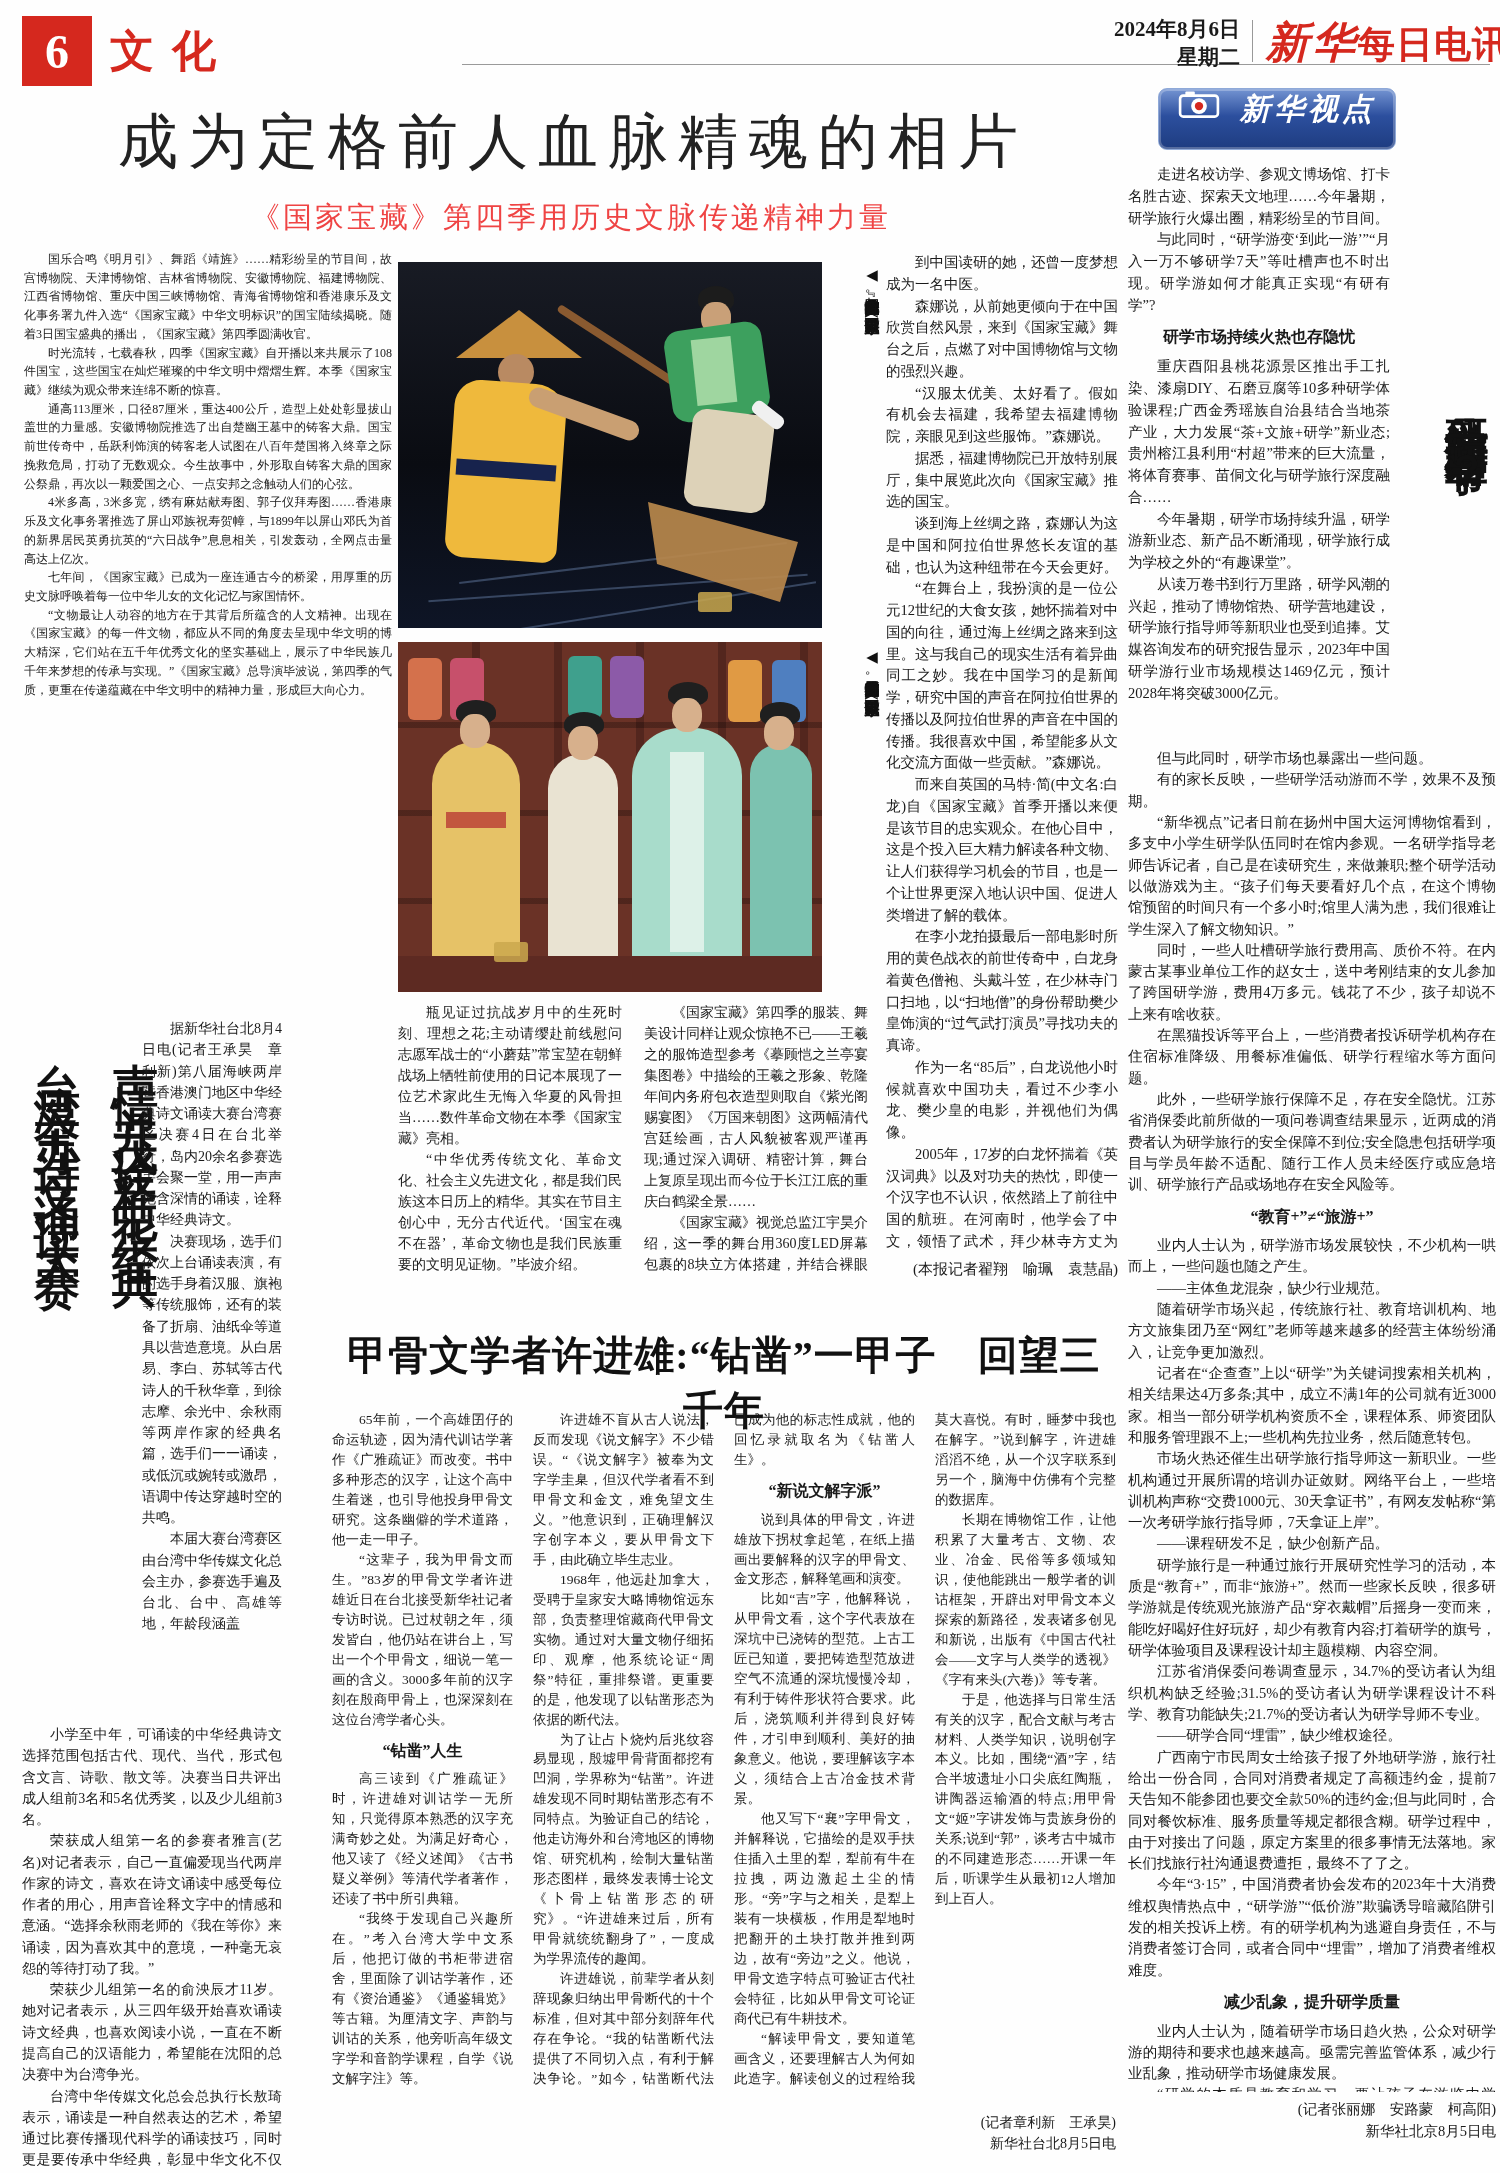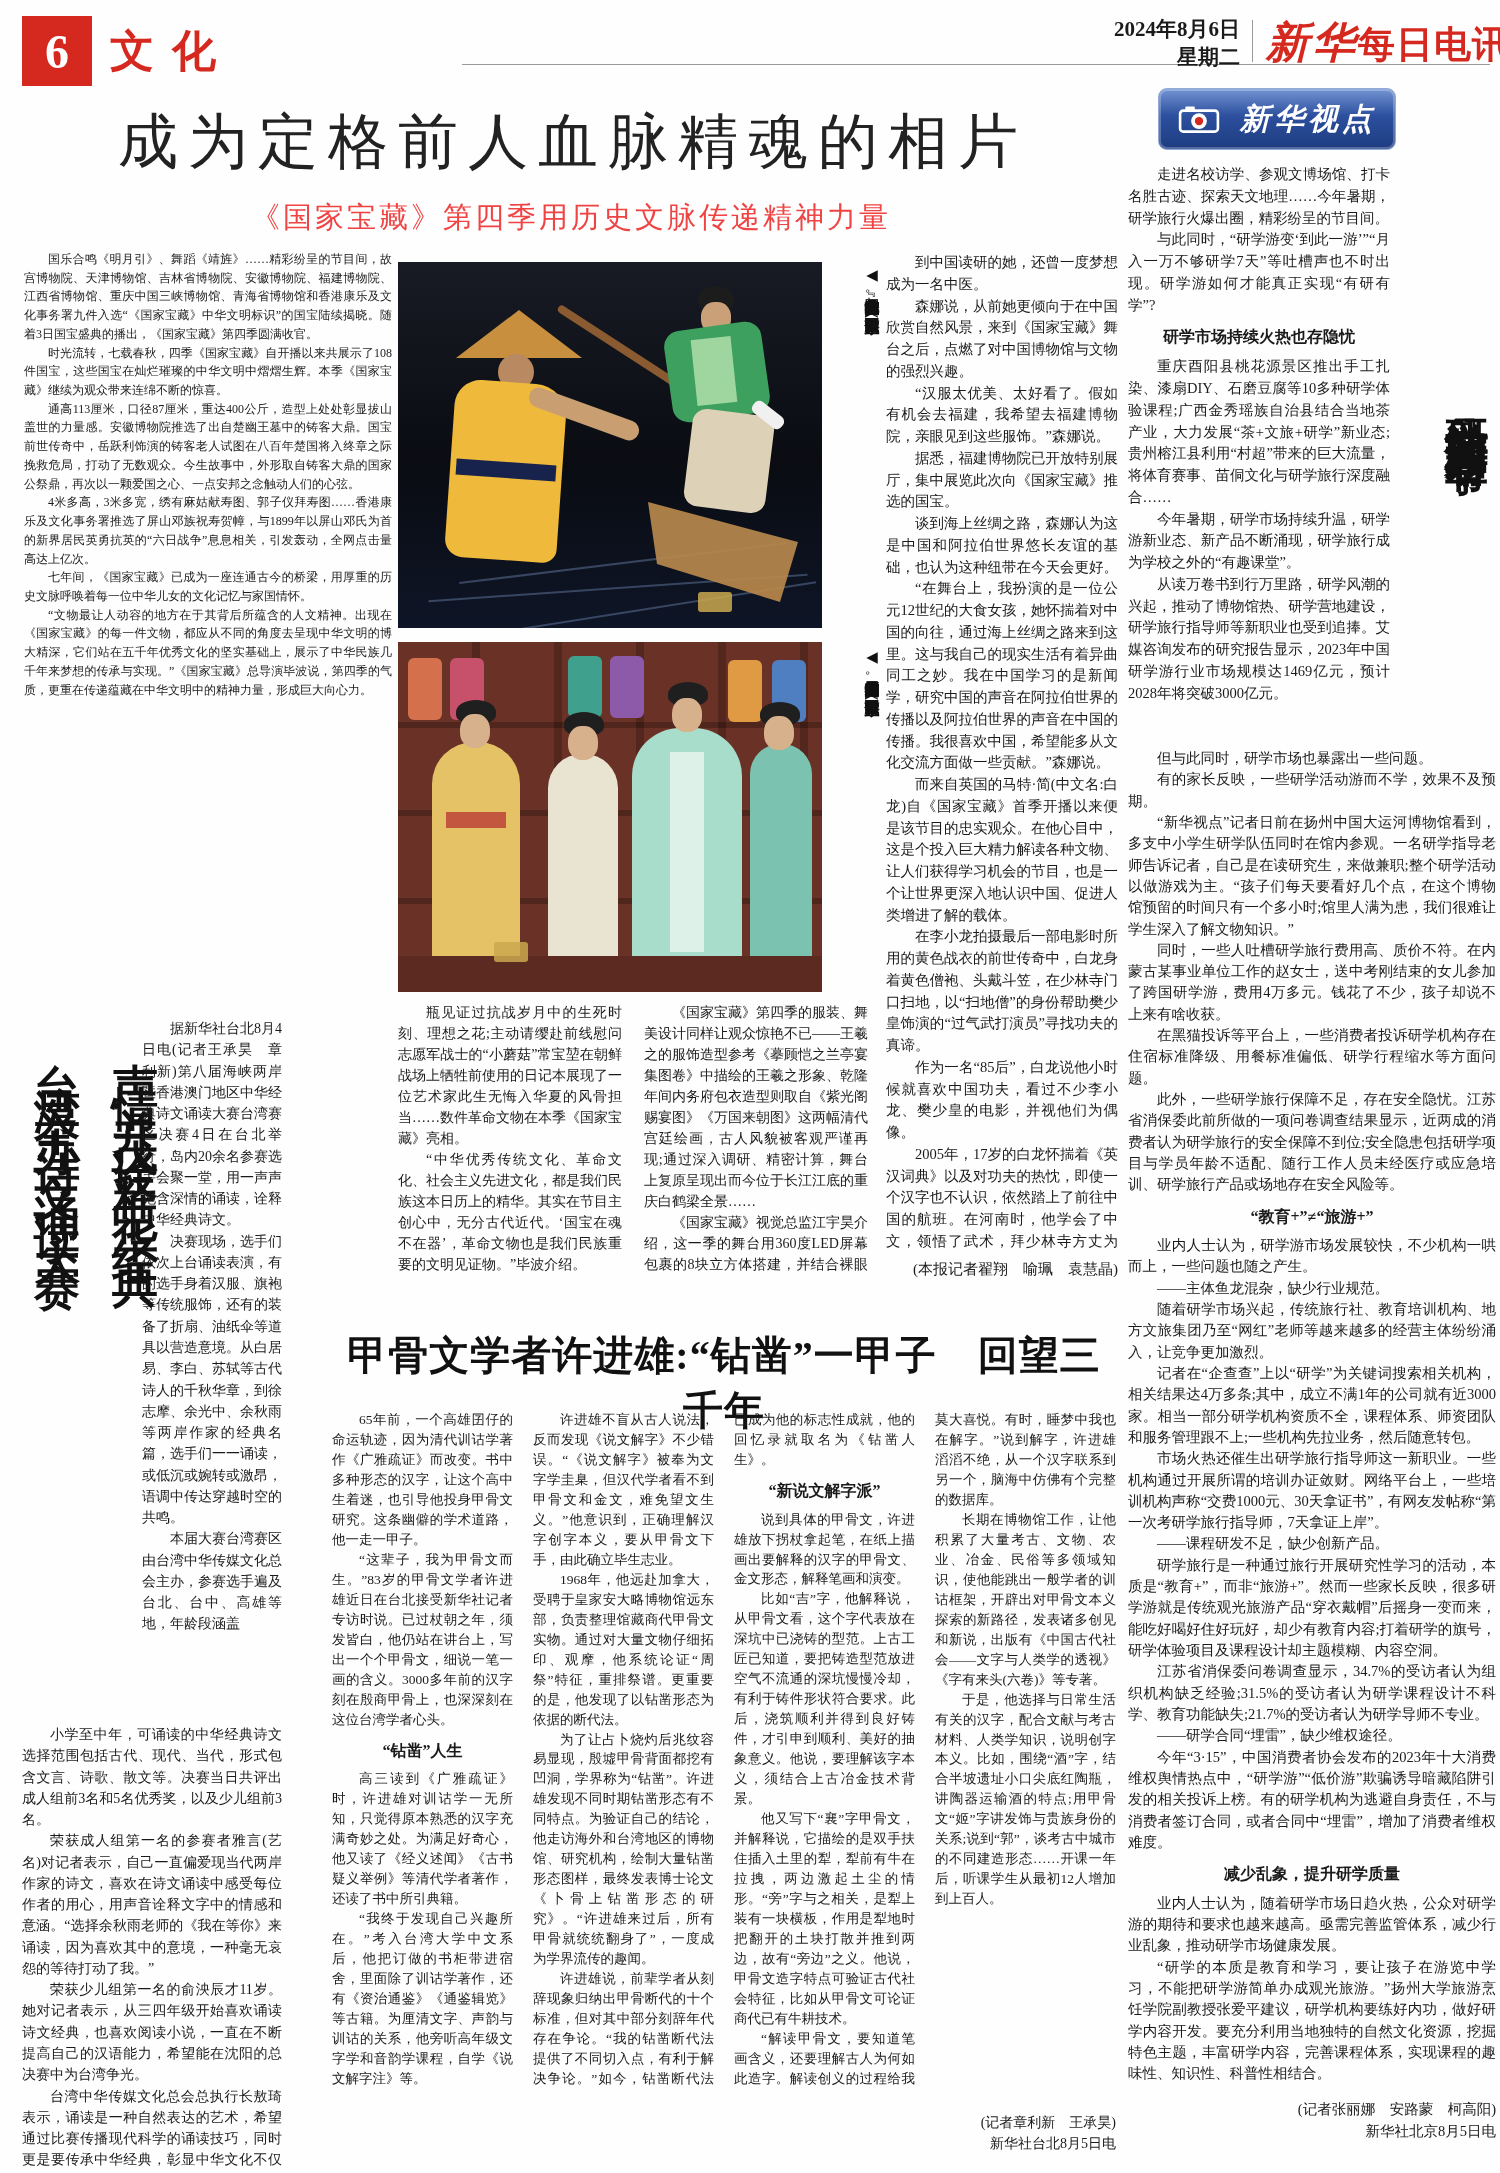--- a/index.html
+++ b/index.html
@@ -116,21 +116,21 @@
                  font-weight:bold; letter-spacing:1px; color:#111; }
   #jg-body { left:332px; top:1410px; width:784px; height:698px;
              column-count:4; column-gap:20px; column-fill:auto;
              font-size:13.5px; line-height:1.48; overflow:hidden; }
   #jg-sig  { left:930px; top:2112px; width:186px; font-size:14px; line-height:1.5; }
 
   
   #vp-badge { left:1158px; top:88px; width:238px; height:62px; border-radius:9px;
               background:linear-gradient(180deg,#7494d2,#2c4f9e 45%,#1e3c80);
               border:1px solid #8fa9d8; box-shadow:inset 0 0 0 2px rgba(255,255,255,.25);
-              display:flex; align-items:center; justify-content:center; gap:10px; }
+              display:flex; align-items:flex-start; justify-content:center; gap:10px; }
   #vp-badge .label { color:#fff; font-size:30px; font-weight:bold; font-style:italic; letter-spacing:4px; }
   #vp-vert { left:1406px; top:102px; width:90px; height:650px; writing-mode:vertical-rl;
              font-size:44px; font-weight:bold; letter-spacing:3px; color:#111; text-align:center; overflow:hidden; }
   #vp-narrow { left:1128px; top:164px; width:262px; height:580px; font-size:14.5px; line-height:1.5; overflow:hidden; }
   #vp-wide   { left:1128px; top:748px; width:368px; height:1344px; font-size:14.5px; line-height:1.47; overflow:hidden; }
   #vp-sig    { left:1128px; top:2098px; width:368px; font-size:14.5px; line-height:1.55; }
 </style>
 </head>
 <body>
 
@@ -305,20 +305,21 @@
       <h4 class="col-subhead">“教育+”≠“旅游+”</h4>
       <p>业内人士认为，研学游市场发展较快，不少机构一哄而上，一些问题也随之产生。</p>
       <p>——主体鱼龙混杂，缺少行业规范。</p>
       <p>随着研学市场兴起，传统旅行社、教育培训机构、地方文旅集团乃至“网红”老师等越来越多的经营主体纷纷涌入，让竞争更加激烈。</p>
       <p>记者在“企查查”上以“研学”为关键词搜索相关机构，相关结果达4万多条;其中，成立不满1年的公司就有近3000家。相当一部分研学机构资质不全，课程体系、师资团队和服务管理跟不上;一些机构先拉业务，然后随意转包。</p>
       <p>市场火热还催生出研学旅行指导师这一新职业。一些机构通过开展所谓的培训办证敛财。网络平台上，一些培训机构声称“交费1000元、30天拿证书”，有网友发帖称“第一次考研学旅行指导师，7天拿证上岸”。</p>
       <p>——课程研发不足，缺少创新产品。</p>
       <p>研学旅行是一种通过旅行开展研究性学习的活动，本质是“教育+”，而非“旅游+”。然而一些家长反映，很多研学游就是传统观光旅游产品“穿衣戴帽”后摇身一变而来，能吃好喝好住好玩好，却少有教育内容;打着研学的旗号，研学体验项目及课程设计却主题模糊、内容空洞。</p>
       <p>江苏省消保委问卷调查显示，34.7%的受访者认为组织机构缺乏经验;31.5%的受访者认为研学课程设计不科学、教育功能缺失;21.7%的受访者认为研学导师不专业。</p>
       <p>——研学合同“埋雷”，缺少维权途径。</p>
+      <p>广西南宁市民周女士给孩子报了外地研学游，旅行社给出一份合同，合同对消费者规定了高额违约金，提前7天告知不能参团也要交全款50%的违约金;但与此同时，合同对餐饮标准、服务质量等规定都很含糊。研学过程中，由于对接出了问题，原定方案里的很多事情无法落地。家长们找旅行社沟通退费遭拒，最终不了了之。</p>
       <p>今年“3·15”，中国消费者协会发布的2023年十大消费维权舆情热点中，“研学游”“低价游”欺骗诱导暗藏陷阱引发的相关投诉上榜。有的研学机构为逃避自身责任，不与消费者签订合同，或者合同中“埋雷”，增加了消费者维权难度。</p>
       <h4 class="col-subhead">减少乱象，提升研学质量</h4>
       <p>业内人士认为，随着研学市场日趋火热，公众对研学游的期待和要求也越来越高。亟需完善监管体系，减少行业乱象，推动研学市场健康发展。</p>
       <p>“研学的本质是教育和学习，要让孩子在游览中学习，不能把研学游简单办成观光旅游。”扬州大学旅游烹饪学院副教授张爱平建议，研学机构要练好内功，做好研学内容开发。要充分利用当地独特的自然文化资源，挖掘特色主题，丰富研学内容，完善课程体系，实现课程的趣味性、知识性、科普性相结合。</p>
     </div>
   <div class="abs" id="vp-sig">
     <div class="sig">(记者张丽娜　安路蒙　柯高阳)</div>
     <div class="sig">新华社北京8月5日电</div>
   </div>
 

